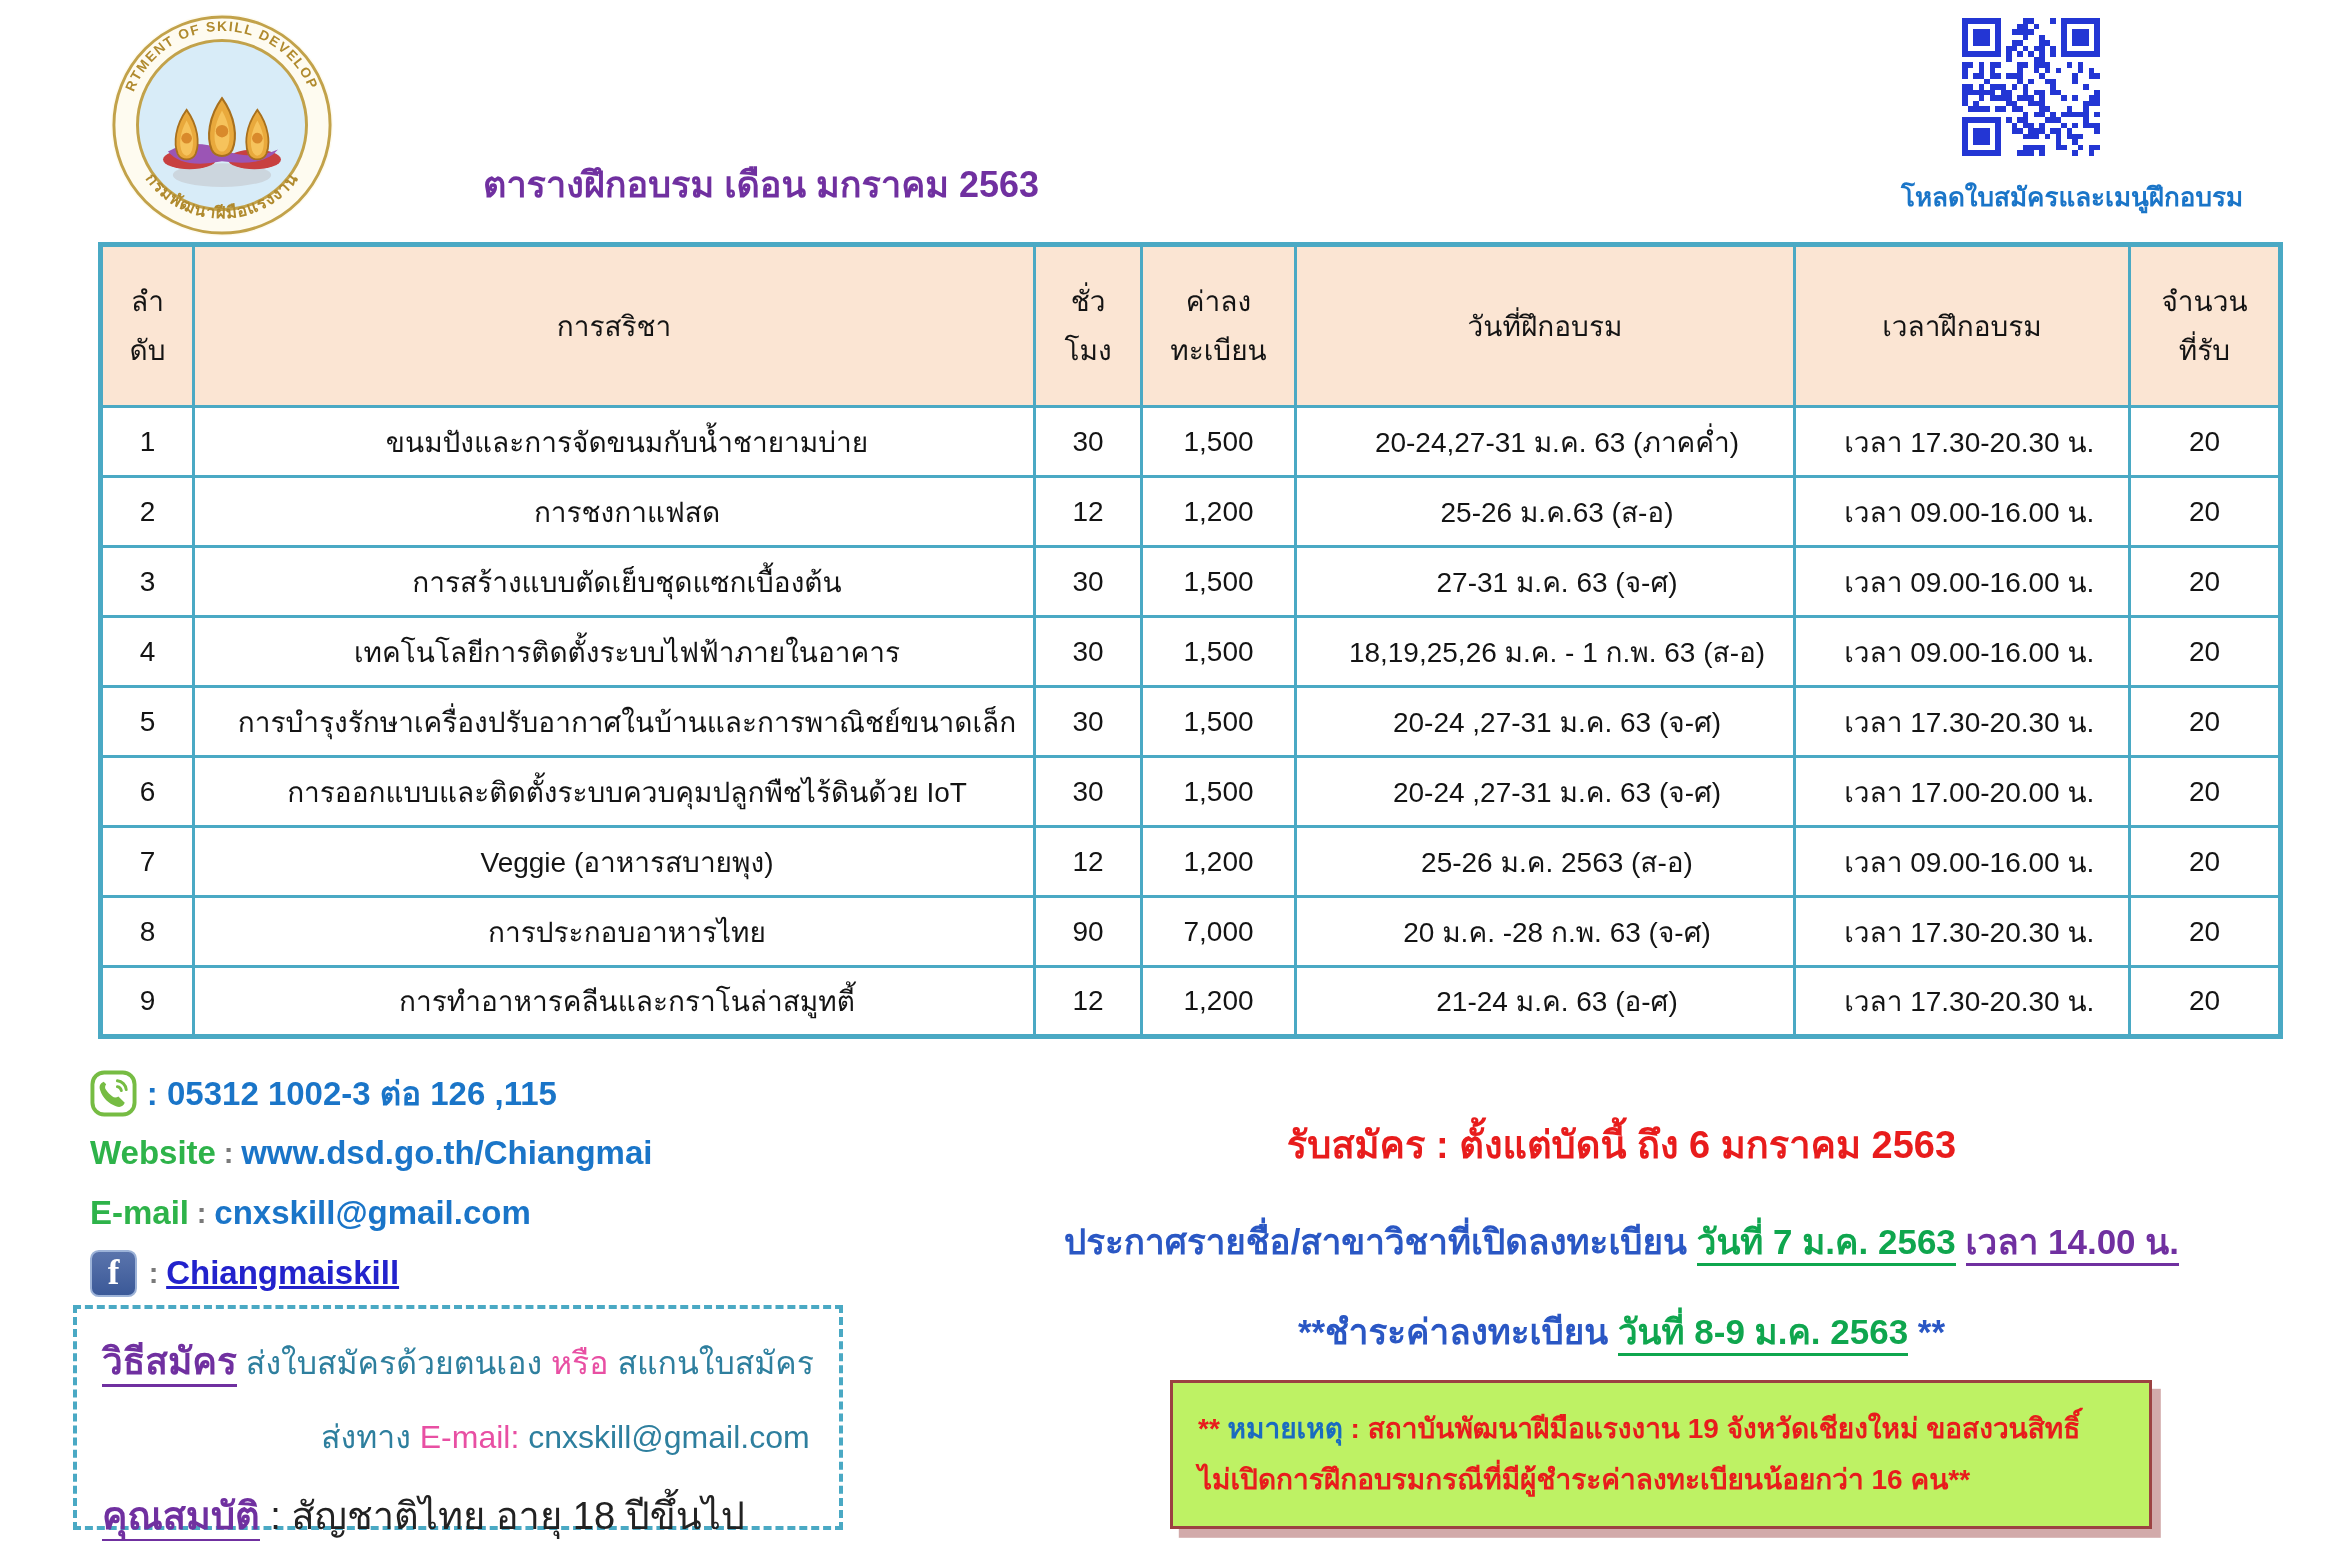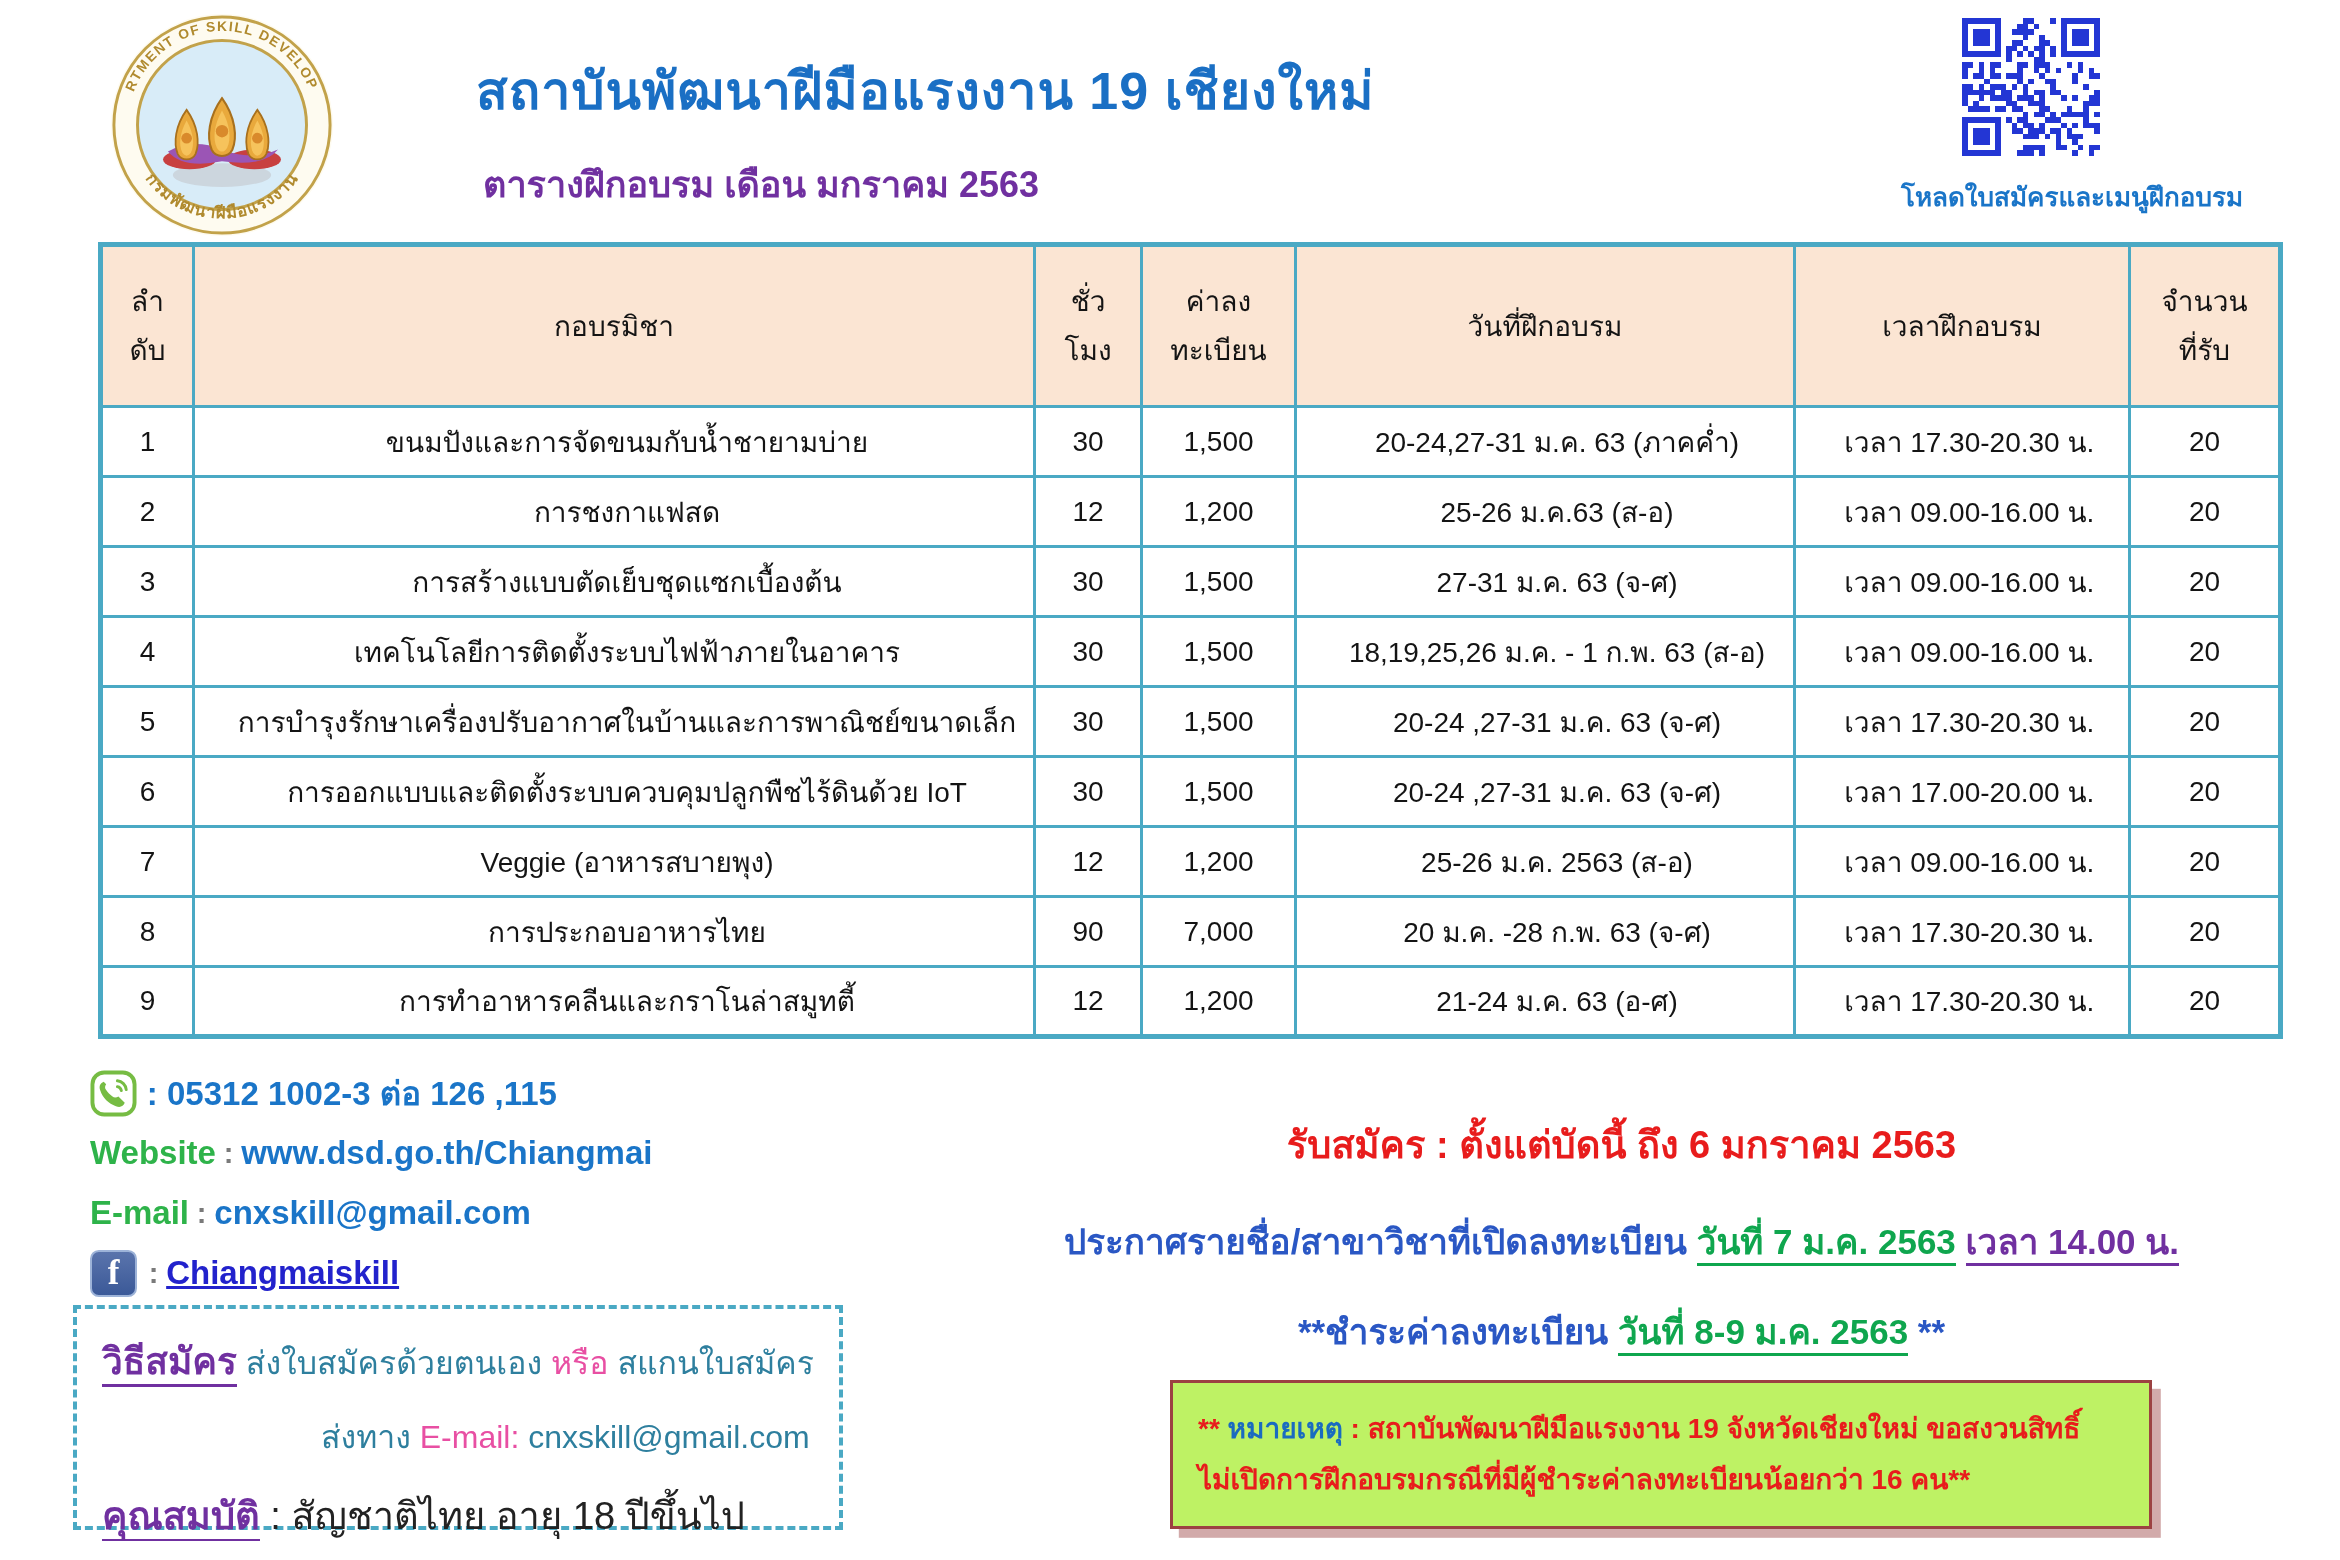--- a/index.html
+++ b/index.html
@@ -109,21 +109,20 @@
       <ellipse cx="115" cy="166" rx="50" ry="12" fill="#ccd6de"></ellipse>
       <ellipse cx="82" cy="150" rx="27" ry="10" fill="#c84040"></ellipse>
       <ellipse cx="148" cy="150" rx="27" ry="10" fill="#c84040"></ellipse>
       <path d="M60,142 Q85,128 115,140 Q145,152 172,140 Q158,158 115,152 Q75,160 60,142 Z" fill="#9b55b5"></path>
       <use href="#fl" transform="translate(79,141) scale(0.9)"></use>
       <use href="#fl" transform="translate(115,136) scale(1.05)"></use>
       <use href="#fl" transform="translate(151,141) scale(0.9)"></use>
     </svg>
   </div>
 
-  <div class="title">สถาบันพัฒนาฝีมือแรงงาน 19 เชียงใหม่</div>
   <div class="subtitle">ตารางฝึกอบรม เดือน มกราคม 2563</div>
 
   <div class="qr">
     <svg viewBox="0 0 25 25" shape-rendering="crispEdges">
         <g fill="#2336d4">
           <rect x="0" y="0" width="1" height="1"></rect>
           <rect x="1" y="0" width="1" height="1"></rect>
           <rect x="2" y="0" width="1" height="1"></rect>
           <rect x="3" y="0" width="1" height="1"></rect>
           <rect x="4" y="0" width="1" height="1"></rect>
@@ -422,21 +421,21 @@
         <col style="width:107px">
       <col style="width:154px">
         <col style="width:499px">
         <col style="width:335px">
         <col style="width:151px">
     </colgroup>
     <thead>
       <tr>
         <th>ลำ
 ดับ</th>
-        <th>กอบรมิชา</th>
+        <th>การสริชา</th>
         <th>ชั่ว
 โมง</th>
         <th>ค่าลง
 ทะเบียน</th>
         <th>วันที่ฝึกอบรม</th>
         <th>เวลาฝึกอบรม</th>
         <th>จำนวน
 ที่รับ</th>
       </tr>
     </thead>

